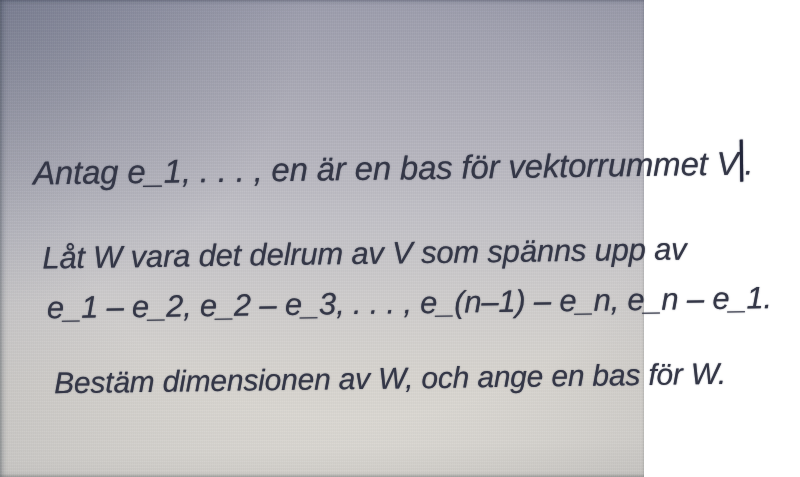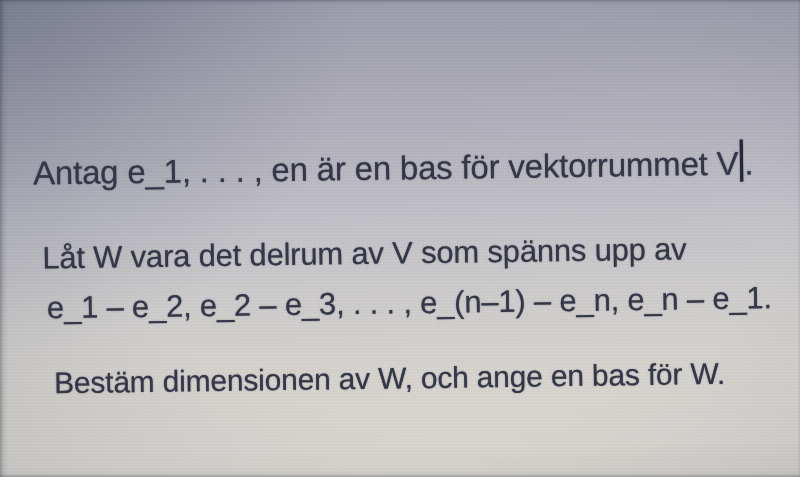--- a/index.html
+++ b/index.html
@@ -7,41 +7,42 @@
     padding: 0;
     width: 800px;
     height: 477px;
     overflow: hidden;
     font-family: "Liberation Sans", sans-serif;
   }
 
   
   .photo {
     position: relative;
-    width: 800px;
+    width: 644px;
     height: 477px;
     background:
       
       radial-gradient(circle at 0% 0%, rgba(62, 72, 98, 0.30), rgba(62,72,98,0) 38%),
       
       radial-gradient(ellipse at 55% 45%, rgba(0,0,0,0) 55%, rgba(88, 93, 110, 0.16) 100%),
       
       linear-gradient(178deg,
         #999aab 0%,
         #a5a5b2 14%,
         #b3b2bc 30%,
         #c2c1c7 46%,
         #cecccc 62%,
         #d7d4cf 78%,
         #dcd9d3 92%,
         #d5d2cc 100%);
     box-shadow:
       inset 3px 0 6px -2px rgba(25, 35, 52, 0.45),
       inset 0 -2px 3px -1px rgba(70, 70, 62, 0.30),
       inset 0 2px 3px -1px rgba(55, 60, 80, 0.25);
+    font-style: italic;
   }
 
   
   .lcd-texture {
     position: absolute;
     inset: 0;
     background:
       repeating-linear-gradient(90deg, rgba(255,255,255,0.030) 0 1px, rgba(0,0,0,0.012) 1px 2px),
       repeating-linear-gradient(0deg, rgba(255,255,255,0.022) 0 1px, rgba(0,0,0,0.015) 1px 3px);
     pointer-events: none;

